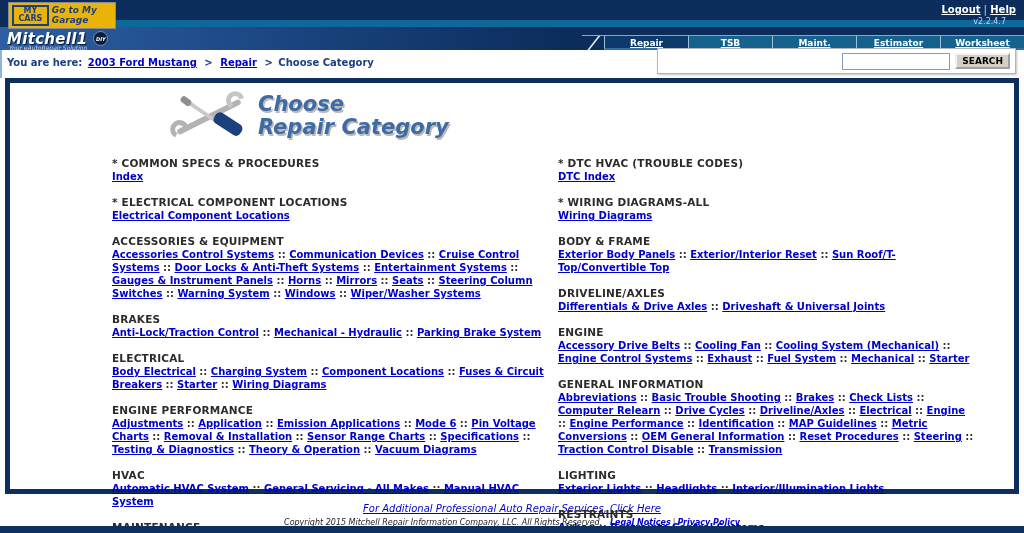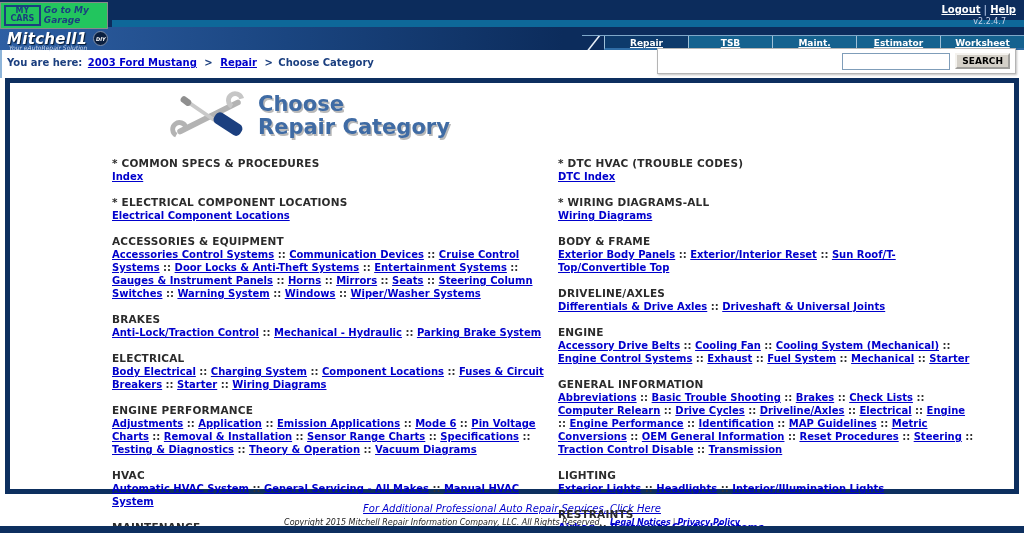--- a/index.html
+++ b/index.html
@@ -4,21 +4,21 @@
 <style>
   * { margin:0; padding:0; box-sizing:border-box; }
   body { font-family:"DejaVu Sans","Liberation Sans",sans-serif; background:#fff; }
   #app { position:relative; width:1024px; height:533px; overflow:hidden; background:#fff; }
 
   
   .header { position:relative; height:50px; background:#0C2C5C; }
   .teal-strip { position:absolute; left:112px; right:0; top:20px; height:7px; background:#0E6899; }
   .logo-band { position:absolute; left:0; top:27px; width:100%; height:23px;
     background:linear-gradient(90deg,#2E5FA3 0%,#1A4580 28%,#0C2C5C 55%); }
-  .mycars { position:absolute; left:0; top:2px; width:108px; height:27px; background:#22c55e;
+  .mycars { position:absolute; left:8px; top:2px; width:108px; height:27px; background:#eab308;
     border:1px solid #8a8a8a; display:flex; align-items:center; gap:3px; padding:10px 3px; z-index:3; }
   .plate { border:2px solid #1B3F7F; color:#1B3F7F; font-weight:bold; font-size:8px;
     padding:0 2px 1px 2px; text-align:center; line-height:1; }
   .plate-top { height:4px; background:repeating-linear-gradient(90deg,#1B3F7F 0 2px,#fff 2px 4px); margin:1px 0 1px 0; }
   .mycars-label { color:#1B3F7F; font-weight:bold; font-style:italic; font-size:9px; line-height:1.05; }
   .userlinks { position:absolute; top:4px; right:8px; font-size:10px; font-weight:bold; color:#fff; z-index:3; }
   .userlinks a { color:#fff; text-decoration:underline; }
   .userlinks .bar { color:#9fb3d6; margin:0 3px; }
   .version { position:absolute; top:17px; right:18px; font-size:8px; color:#c6d2e8; z-index:3; }
   .brand { position:absolute; left:7px; top:29px; z-index:3; display:flex; align-items:center; }
@@ -47,21 +47,21 @@
   .searchpanel button { font-size:9px; font-weight:bold; font-family:inherit; color:#000;
     background:#d4d0c8; border:2px outset #f4f2ee; padding:1px 5px; cursor:pointer; }
   .crumbs { padding:7px 0 0 5px; font-size:10px; font-weight:bold; color:#1B3F7F; }
   .crumbs a { color:#0000CC; margin:16px 2px; }
   .crumbs .sep { color:#1B3F7F; margin:0 2px; }
 
   
   .main { position:relative; margin:0 5px; height:416px; border:5px solid #0D2F5F; background:#fff; }
   .pagehead { display:flex; align-items:center; margin:8px 0 0 160px; }
   .tools { width:78px; height:50px; }
-  .pagehead-text { font-size:21px; font-weight:bold; color:#3F6BA4; line-height:1.08;
+  .pagehead-text { font-size:21px; font-weight:bold; font-style:italic; color:#3F6BA4; line-height:1.08;
     text-shadow:1.5px 1.5px 0 #b9b9b9; margin-left:10px; }
   .cols { display:flex; margin:16px 0 0 102px; }
   .col-left { width:440px; }
   .col-right { width:418px; margin-left:6px; }
   .section { margin-bottom:13px; }
   .sec-title { font-size:10.5px; font-weight:bold; color:#2b2b2b; letter-spacing:0.2px; margin-bottom:1px; }
   .sec-links { font-size:10px; font-weight:bold; line-height:1.3; }
   .sec-links a { color:#0000CC; text-decoration:underline; }
   .sec-links .sep { color:#333; }
 

